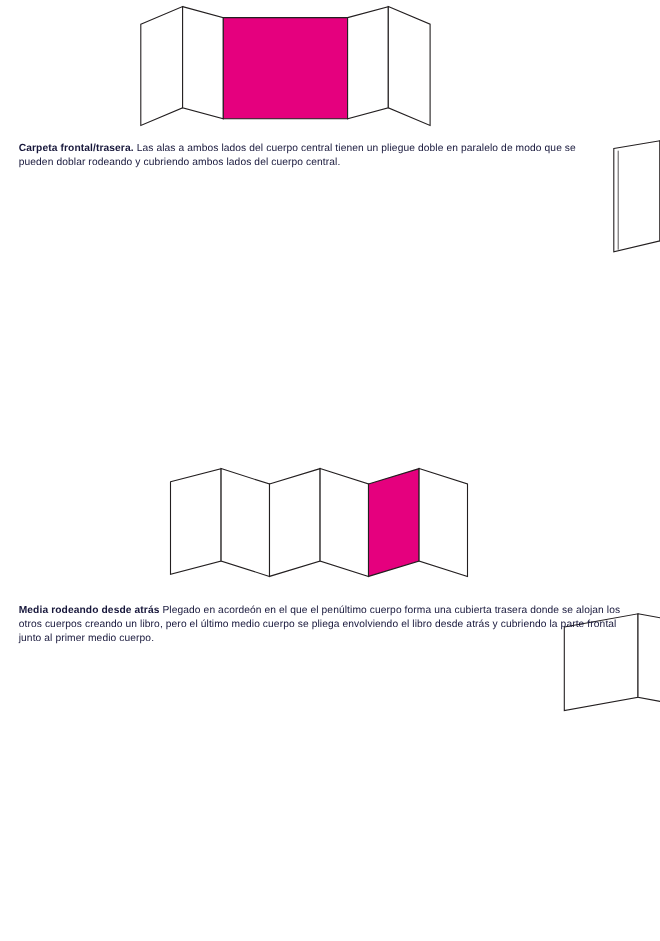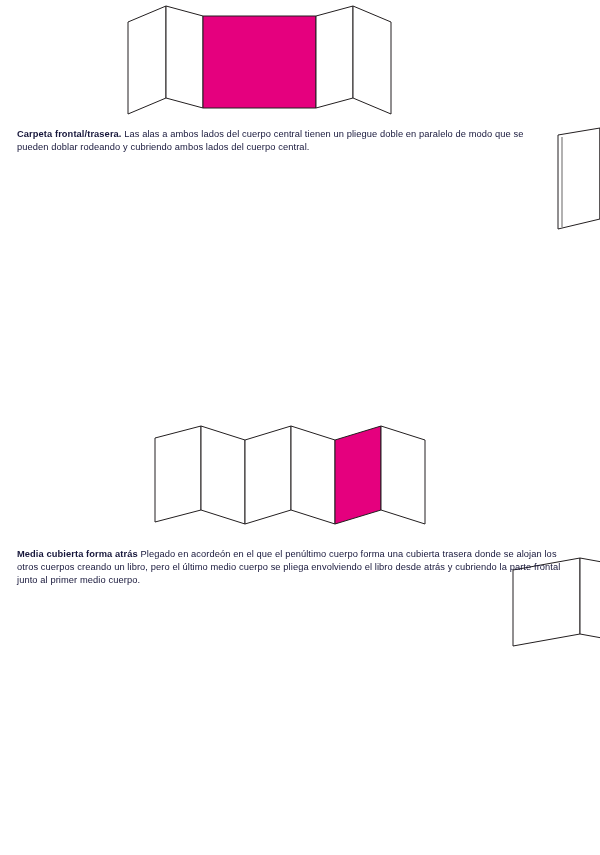--- a/index.html
+++ b/index.html
@@ -106,21 +106,21 @@
       <polygon class="white-panel" points="18,32 85,20 85,96 18,108"></polygon>
       <polygon class="white-panel" points="85,20 118,26 118,102 85,96"></polygon>
       <rect class="pink-panel-nb" x="116" y="24" width="5" height="78"></rect>
       <polygon class="white-panel" points="121,24 160,16 160,92 121,100"></polygon>
       <path class="thinline" d="M124,26 L124,99"></path>
       <path class="thinline" d="M128,26 L128,98"></path>
       <path class="thinline" d="M156,17 L156,92"></path>
     </svg>
 
     <div class="caption" style="left:17px; top:298px; width:550px;">
-      <b>Media cubierta forma atrás</b><span> Plegado en acordeón en el que el penúltimo cuerpo forma una cubierta trasera donde se alojan los otros cuerpos creando un libro, pero  el último medio cuerpo se pliega envolviendo el libro desde atrás y cubriendo la parte frontal junto al primer medio cuerpo.</span>
+      <b>Media rodeando desde atrás</b><span> Plegado en acordeón en el que el penúltimo cuerpo forma una cubierta trasera donde se alojan los otros cuerpos creando un libro, pero  el último medio cuerpo se pliega envolviendo el libro desde atrás y cubriendo la parte frontal junto al primer medio cuerpo.</span>
     </div>
   </div>
 
   <div class="section">
 
     <svg class="figure-row" style="left:0px; top:358px;" width="370" height="120" viewBox="0 0 370 120">
       <polygon class="pink-panel" points="18,22 88,22 88,110 18,110"></polygon>
       <polygon class="pink-panel" points="88,22 142,12 142,100 88,110"></polygon>
       <polygon class="white-panel" points="142,12 240,12 240,100 142,100"></polygon>
       <polygon class="white-panel" points="240,12 296,22 296,110 240,100"></polygon>

